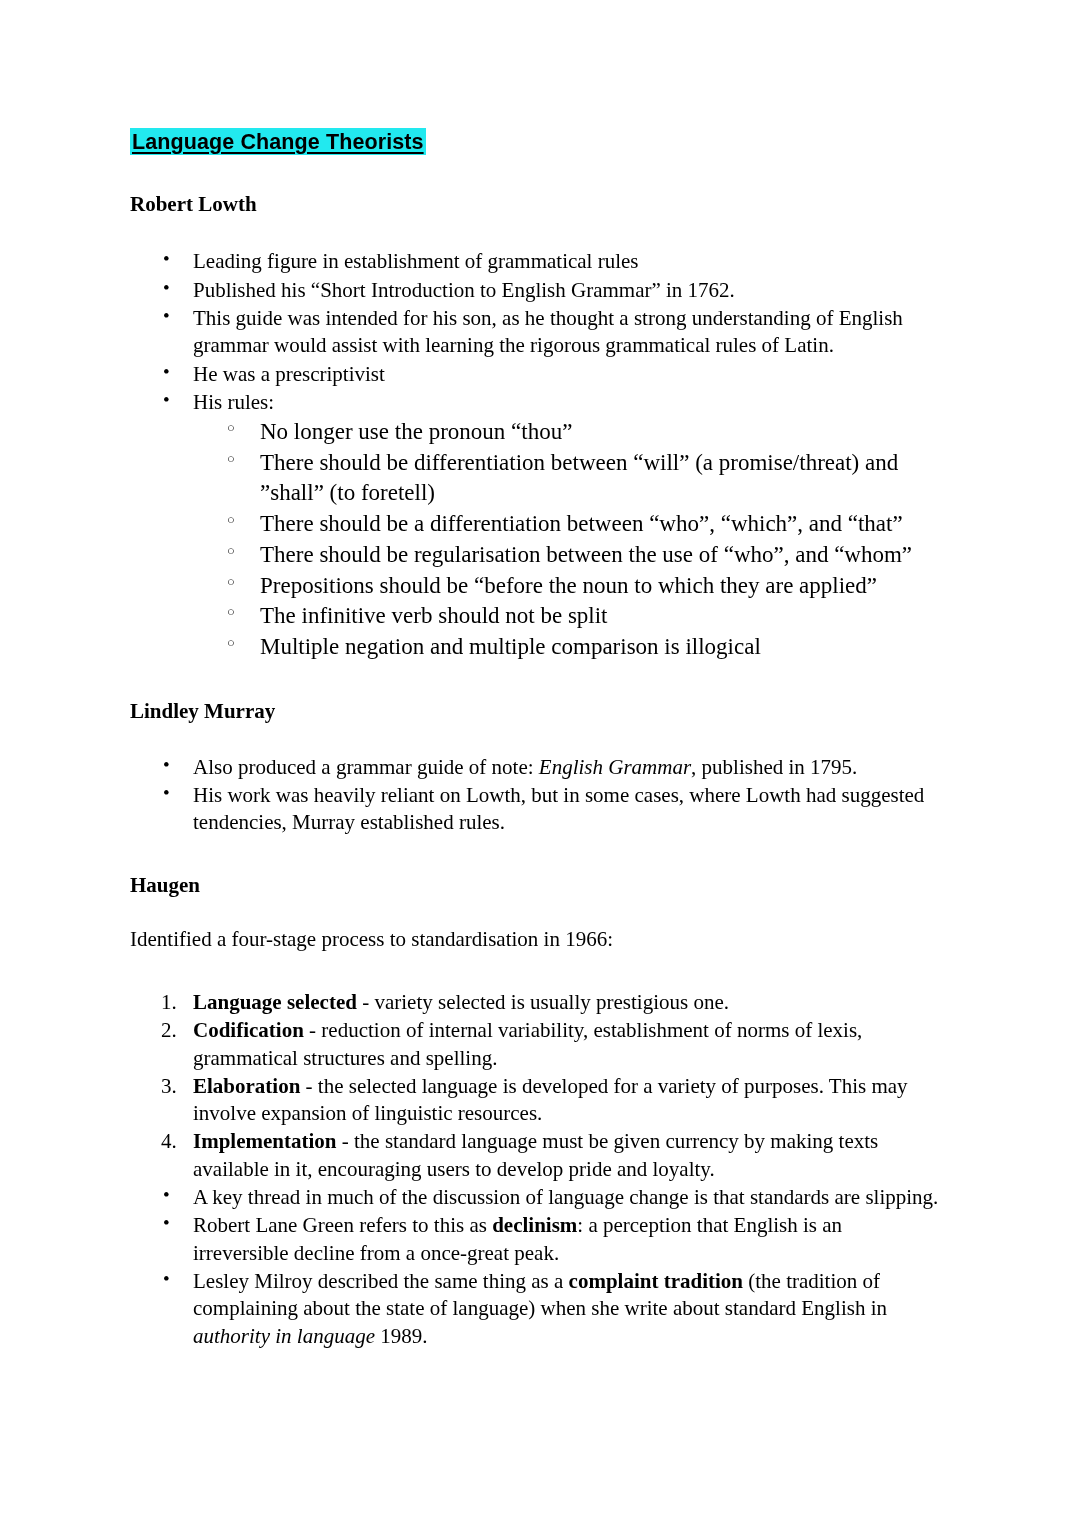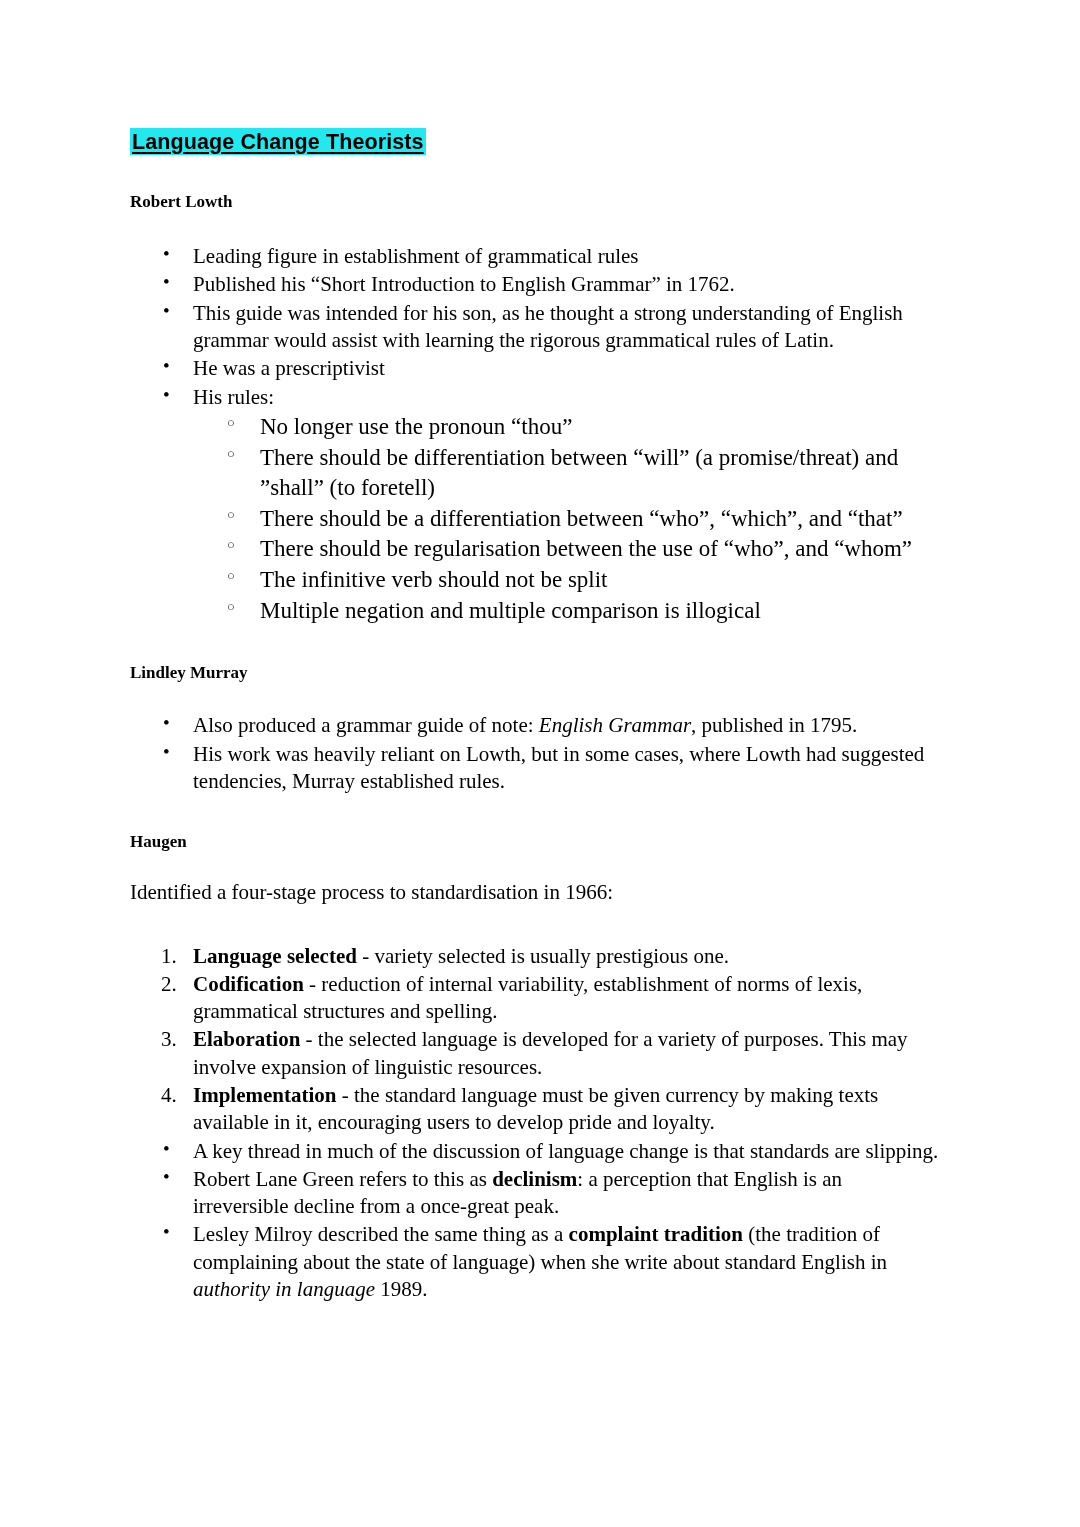--- a/index.html
+++ b/index.html
@@ -39,21 +39,21 @@
     background-color: #22e9ef;
     padding: 2px 2px 1px 2px;
     box-decoration-break: clone;
     -webkit-box-decoration-break: clone;
   }
 
   
   .heading {
     font-family: "Liberation Serif", "DejaVu Serif", serif;
     font-weight: bold;
-    font-size: 17px;
+    font-size: 21px;
     line-height: 1.3;
     margin: 0;
   }
   .h-lowth      { margin-bottom: 30px; }
   .h-murray     { margin-top: 36px; margin-bottom: 28px; }
   .h-haugen     { margin-top: 36px; margin-bottom: 26px; }
   .h-decline    { margin-top: 36px; margin-bottom: 28px; }
 
   
   .para {
@@ -142,20 +142,21 @@
     <li><span class="txt">Published his “Short Introduction to English Grammar” in 1762.</span></li>
     <li><span class="txt">This guide was intended for his son, as he thought a strong understanding of English grammar would assist with learning the rigorous grammatical rules of Latin.</span></li>
     <li><span class="txt">He was a prescriptivist</span></li>
     <li class="has-sublist">
       <span class="txt">His rules:</span>
       <ul class="circles">
         <li><span class="txt">No longer use the pronoun “thou”</span></li>
         <li><span class="txt">There should be differentiation between “will” (a promise/threat) and ”shall” (to foretell)</span></li>
         <li><span class="txt">There should be a differentiation between “who”, “which”, and “that”</span></li>
         <li><span class="txt">There should be regularisation between the use of “who”, and “whom”</span></li>
+        <li><span class="txt">Prepositions should be “before the noun to which they are applied”</span></li>
         <li><span class="txt">The infinitive verb should not be split</span></li>
         <li><span class="txt">Multiple negation and multiple comparison is illogical</span></li>
       </ul>
     </li>
   </ul>
 
   <h2 class="heading h-murray">Lindley Murray</h2>
 
   <ul class="bullets">
     <li><span class="txt">Also produced a grammar guide of note: </span><i class="ital">English Grammar</i><span class="txt">, published in 1795.</span></li>

